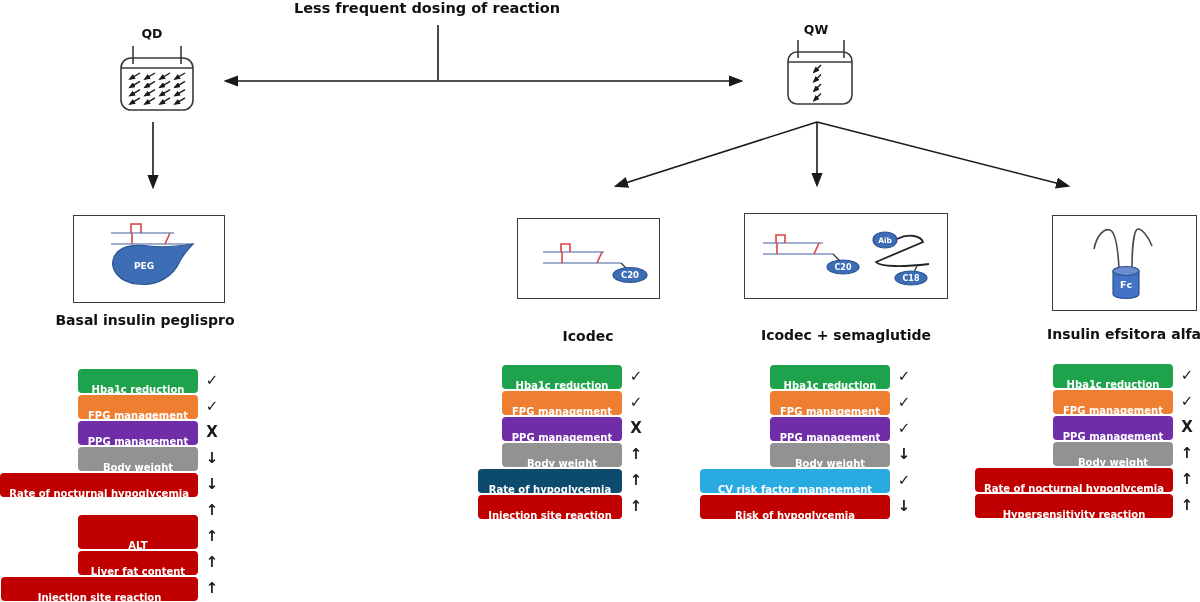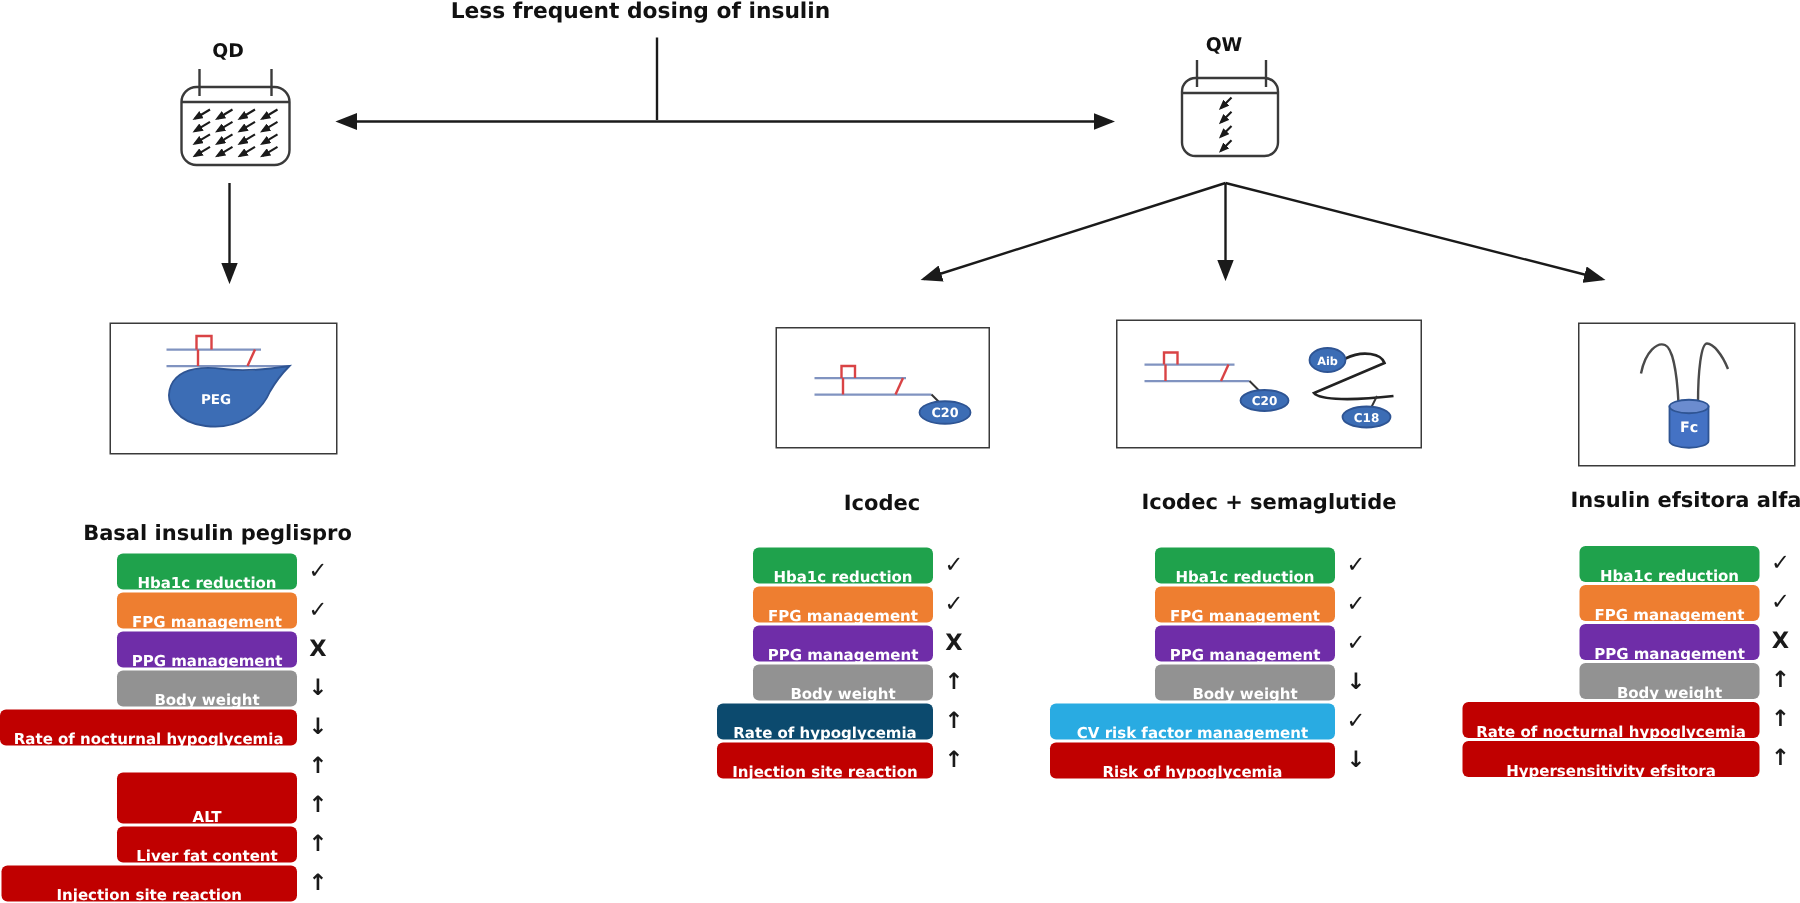--- a/index.html
+++ b/index.html
@@ -12,21 +12,21 @@
     font-size:14.5px;font-weight:bold;color:#111;}
   .freq-label{font-size:12.5px;font-weight:bold;color:#111;text-align:center;width:60px;}
   #qd-label{left:122px;top:26px;}
   #qw-label{left:786px;top:22px;}
   .mol-box{border:1.6px solid #3a3a3a;background:#fff;box-sizing:border-box;}
   #mol-box-1{left:73px;top:215px;width:152px;height:88px;}
   #mol-box-2{left:517px;top:218px;width:143px;height:81px;}
   #mol-box-3{left:744px;top:213px;width:204px;height:86px;}
   #mol-box-4{left:1052px;top:215px;width:145px;height:96px;}
   .mol-title{font-size:14px;font-weight:bold;color:#111;text-align:center;width:260px;}
-  #mol-title-1{left:15px;top:348px;}
+  #mol-title-1{left:15px;top:312px;}
   #mol-title-2{left:458px;top:328px;}
   #mol-title-3{left:716px;top:327px;}
   #mol-title-4{left:994px;top:326px;}
   .group{position:absolute;display:flex;flex-direction:column;}
   #group-0{left:-6px;top:372px;width:232px;}
   #group-1{left:400px;top:368px;width:250px;}
   #group-2{left:668px;top:368px;width:250px;}
   #group-3{left:951px;top:367px;width:250px;}
   .row{display:flex;justify-content:flex-end;align-items:center;height:17px;margin-bottom:9px;}
   .badge{min-width:120px;height:17px;line-height:17px;border-radius:4px;color:#fff;
@@ -92,21 +92,21 @@
       <line x1="844" y1="40" x2="844" y2="58"></line>
     </g>
     <g id="qw-hatch" stroke="#1a1a1a" stroke-width="1.4" fill="none">
         <line x1="821" y1="65" x2="814" y2="72" marker-end="url(#ah-s)"></line>
         <line x1="821" y1="74.5" x2="814" y2="81.5" marker-end="url(#ah-s)"></line>
         <line x1="821" y1="84" x2="814" y2="91" marker-end="url(#ah-s)"></line>
         <line x1="821" y1="93.5" x2="814" y2="100.5" marker-end="url(#ah-s)"></line>
       </g>
   </svg>
 
-  <div id="main-title" class="abs">Less frequent dosing of insulin</div>
+  <div id="main-title" class="abs">Less frequent dosing of reaction</div>
   <div id="qd-label" class="abs freq-label">QD</div>
   <div id="qw-label" class="abs freq-label">QW</div>
 
   <div id="mol-box-1" class="abs mol-box">
     <svg width="148" height="84" viewBox="0 0 148 84">
       <g stroke="#8093C0" stroke-width="1.5" fill="none">
         <line x1="37" y1="17" x2="100" y2="17"></line>
         <line x1="37" y1="28" x2="119" y2="28"></line>
       </g>
       <g stroke="#D94345" stroke-width="1.6" fill="none">
@@ -283,18 +283,18 @@
       </div>
       <div class="row">
         <span class="badge" style="background: rgb(146, 146, 146);">Body weight</span>
         <span class="sym">↑</span>
       </div>
       <div class="row">
         <span class="badge" style="background: rgb(192, 0, 0); min-width: 198px;">Rate of nocturnal hypoglycemia</span>
         <span class="sym">↑</span>
       </div>
       <div class="row">
-        <span class="badge" style="background: rgb(192, 0, 0); min-width: 198px;">Hypersensitivity efsitora</span>
+        <span class="badge" style="background: rgb(192, 0, 0); min-width: 198px;">Hypersensitivity reaction</span>
         <span class="sym">↑</span>
       </div>
     </div>
 
 </div>
 
 </body></html>

